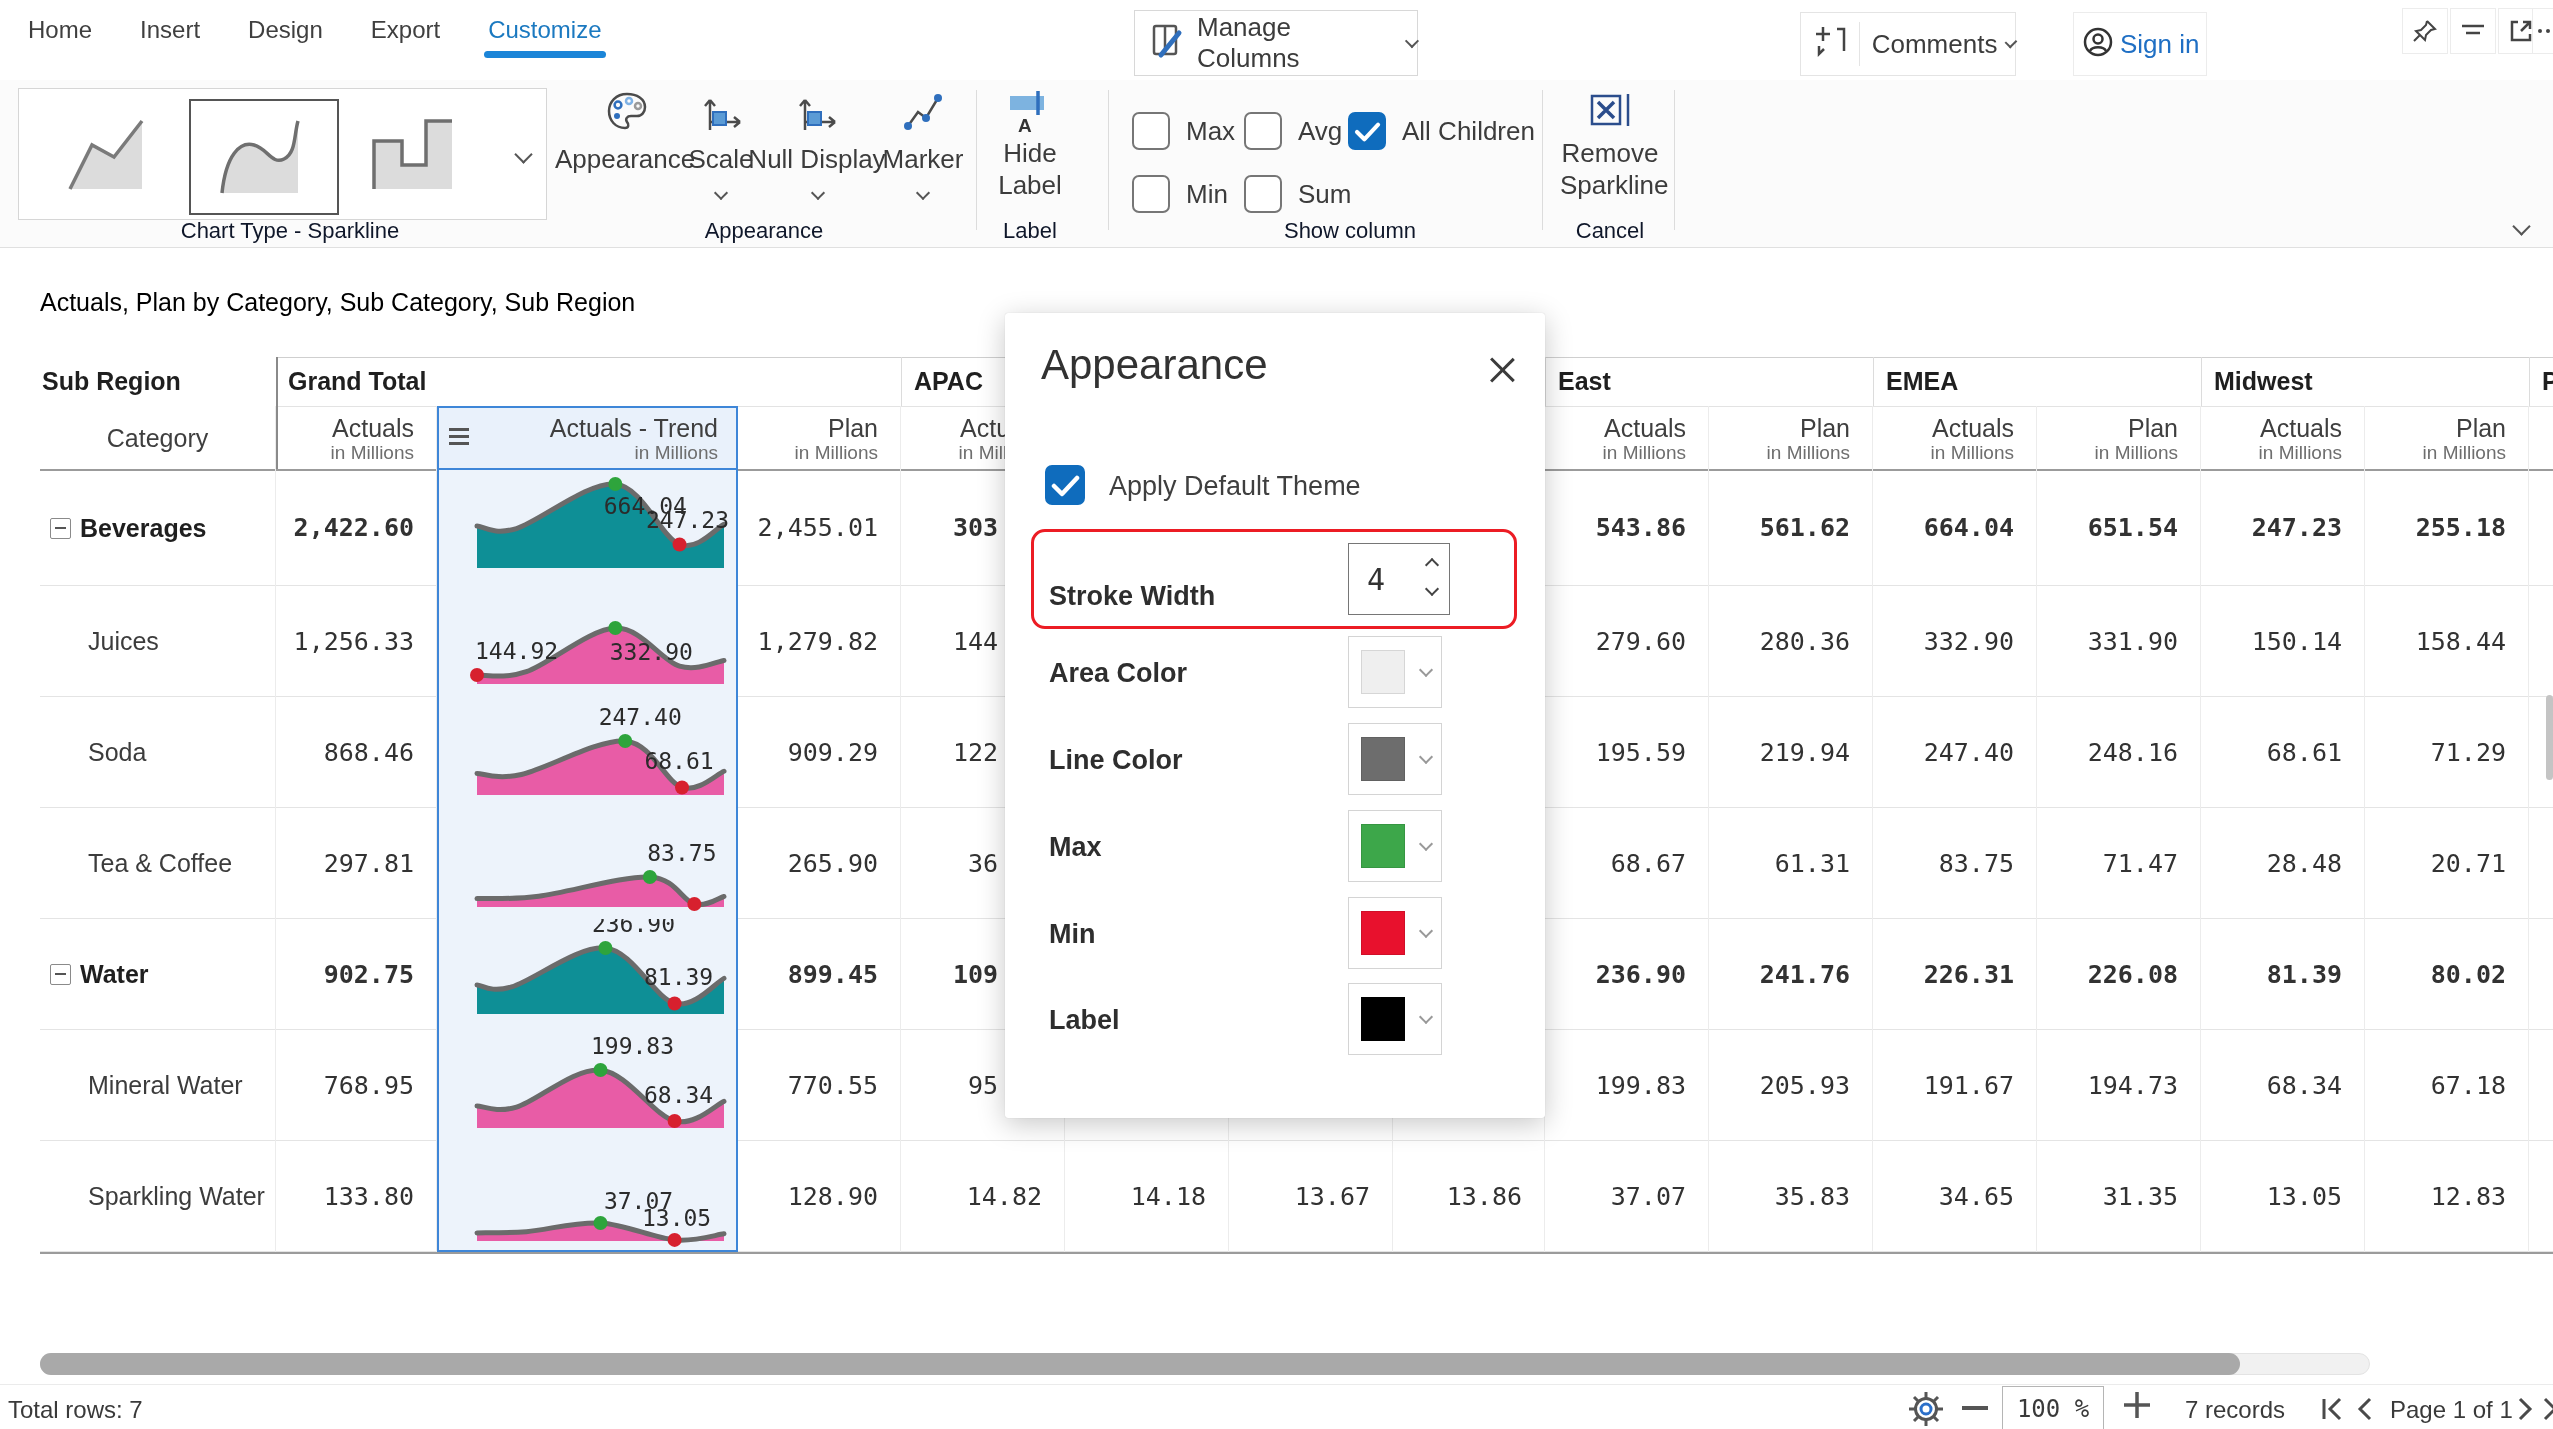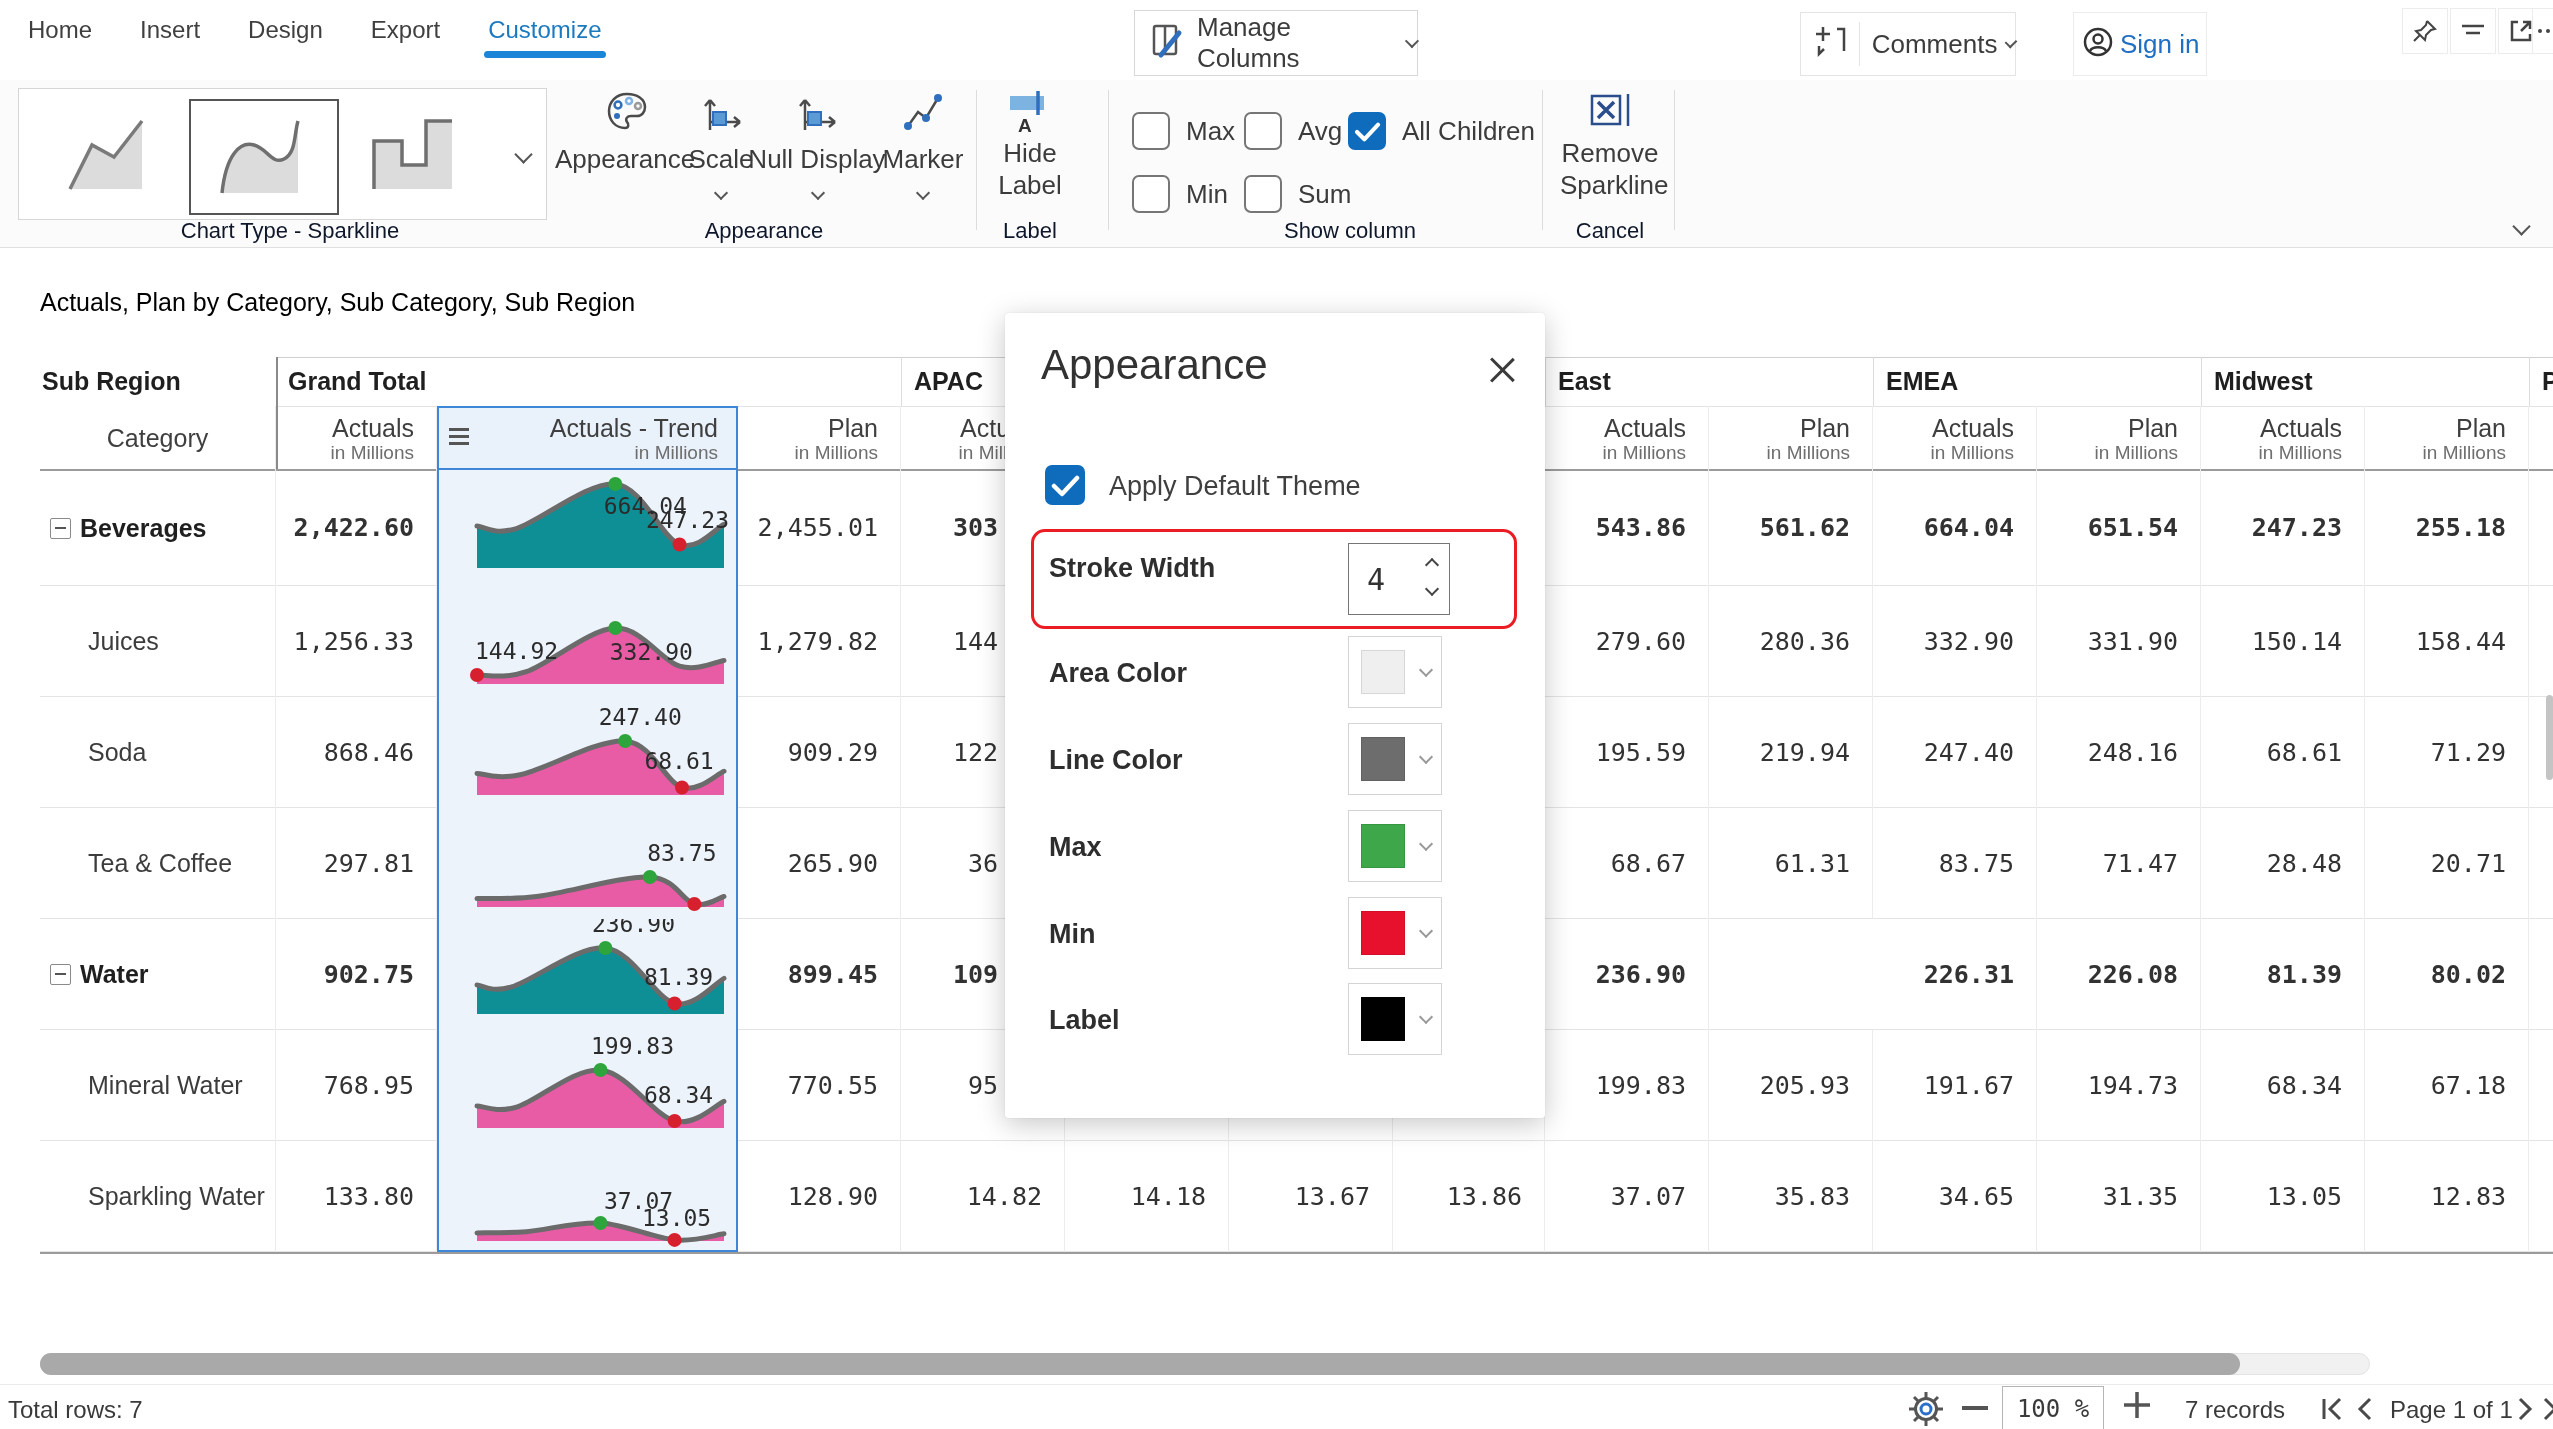--- a/index.html
+++ b/index.html
@@ -428,20 +428,21 @@
           <circle cx="235.60000000000002" cy="84.44" r="7" fill="#D7202E"></circle>
           <text x="194.44" y="13" text-anchor="middle" font-family="DejaVu Sans Mono, monospace" font-size="23" fill="#2b2b2b">236.90</text>
           <text x="239.60000000000002" y="66.44" text-anchor="middle" font-family="DejaVu Sans Mono, monospace" font-size="23" fill="#2b2b2b">81.39</text>
         </svg></div>
       <div class="cell colline mono num" style="position: absolute; left: 698px; top: 0px; width: 163px; height: 111px; box-sizing: border-box; line-height: 111px; font-weight: bold;">899.45</div>
       <div class="cell colline mono" style="position: absolute; left: 861px; top: 0px; width: 164px; height: 111px; box-sizing: border-box; font-size: 25px; color: rgb(50, 50, 50); line-height: 111px; font-weight: bold; padding-left: 52px;">109</div>
       <div class="cell colline mono num" style="position: absolute; left: 1025px; top: 0px; width: 164px; height: 111px; box-sizing: border-box; line-height: 111px;"></div>
       <div class="cell colline mono num" style="position: absolute; left: 1189px; top: 0px; width: 164px; height: 111px; box-sizing: border-box; line-height: 111px;"></div>
       <div class="cell colline mono num" style="position: absolute; left: 1353px; top: 0px; width: 152px; height: 111px; box-sizing: border-box; line-height: 111px;"></div>
       <div class="cell colline mono num" style="position: absolute; left: 1505px; top: 0px; width: 164px; height: 111px; box-sizing: border-box; line-height: 111px; font-weight: bold;">236.90</div>
+      <div class="cell colline mono num" style="position: absolute; left: 1669px; top: 0px; width: 164px; height: 111px; box-sizing: border-box; line-height: 111px; font-weight: bold;">241.76</div>
       <div class="cell colline mono num" style="position: absolute; left: 1833px; top: 0px; width: 164px; height: 111px; box-sizing: border-box; line-height: 111px; font-weight: bold;">226.31</div>
       <div class="cell colline mono num" style="position: absolute; left: 1997px; top: 0px; width: 164px; height: 111px; box-sizing: border-box; line-height: 111px; font-weight: bold;">226.08</div>
       <div class="cell colline mono num" style="position: absolute; left: 2161px; top: 0px; width: 164px; height: 111px; box-sizing: border-box; line-height: 111px; font-weight: bold;">81.39</div>
       <div class="cell colline mono num" style="position: absolute; left: 2325px; top: 0px; width: 164px; height: 111px; box-sizing: border-box; line-height: 111px; font-weight: bold;">80.02</div>
     </div>
     <div class="cell rowline" style="position: absolute; left: 0px; top: 673px; width: 2513px; height: 111px; box-sizing: border-box;">
       <div class="cell colline" style="position: absolute; left: 0px; top: 0px; width: 236px; height: 111px; box-sizing: border-box;">
         <div style="position: absolute; left: 48px; top: 0px; width: 185px; height: 111px; box-sizing: border-box; display: flex; align-items: center; font-size: 25px; color: rgb(60, 60, 60);">Mineral Water</div>
       </div>
       <div class="cell colline mono num" style="position: absolute; left: 236px; top: 0px; width: 161px; height: 111px; box-sizing: border-box; line-height: 111px;">768.95</div>
@@ -499,21 +500,21 @@
   <div class="xicon" style="left:482px;top:42px;"></div>
 
   <div class="abs cb checked" style="left:40px;top:152px;width:40px;height:40px;position:absolute;">
     <svg width="30" height="24" viewBox="0 0 30 24">
         <polyline points="3,12 11,20 26,4" fill="none" stroke="#fff" stroke-width="4.5" stroke-linecap="round" stroke-linejoin="round"></polyline>
       </svg>
   </div>
   <div class="abs" style="left:104px;top:158px;font-size:27px;color:#3f3f3f;">Apply Default Theme</div>
 
   <div class="abs" style="left:26px;top:216px;width:486px;height:100px;border:3px solid #ec1c24;border-radius:14px;box-sizing:border-box;"></div>
-  <div class="dlg-label" style="top:240px;">Stroke Width</div>
+  <div class="dlg-label" style="top:268px;">Stroke Width</div>
   <div class="abs" style="left:343px;top:230px;width:102px;height:72px;border:1px solid #767676;box-sizing:border-box;background:#fff;">
     <span class="abs mono" style="left:18px;top:18px;font-size:30px;color:#323232;">4</span>
     <span class="chev sm up" style="position:absolute;right:12px;top:16px;border-color:#444;"></span>
     <span class="chev sm" style="position:absolute;right:12px;top:40px;border-color:#444;"></span>
   </div>
 
   <div id="dlg-rows">
       <div class="dlg-label" style="position: absolute; left: 44px; top: 345px; box-sizing: border-box;">Area Color</div>
       <div class="swatch-box" style="position: absolute; left: 343px; top: 323px; width: 94px; height: 72px; box-sizing: border-box;">
         <div class="swatch-chip" style="background: rgb(239, 239, 239);"></div>

